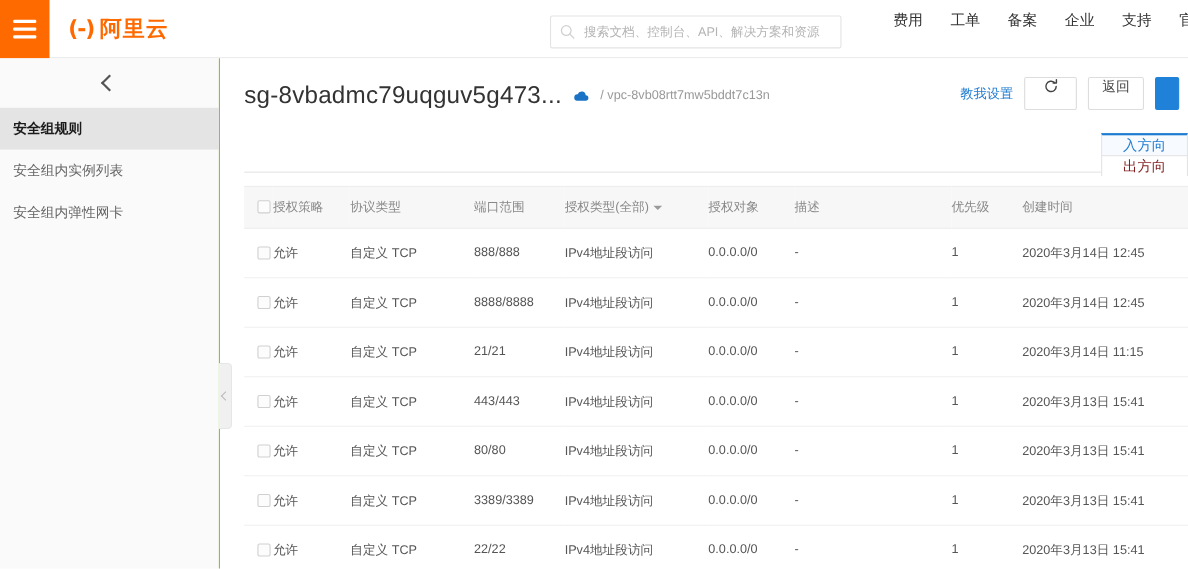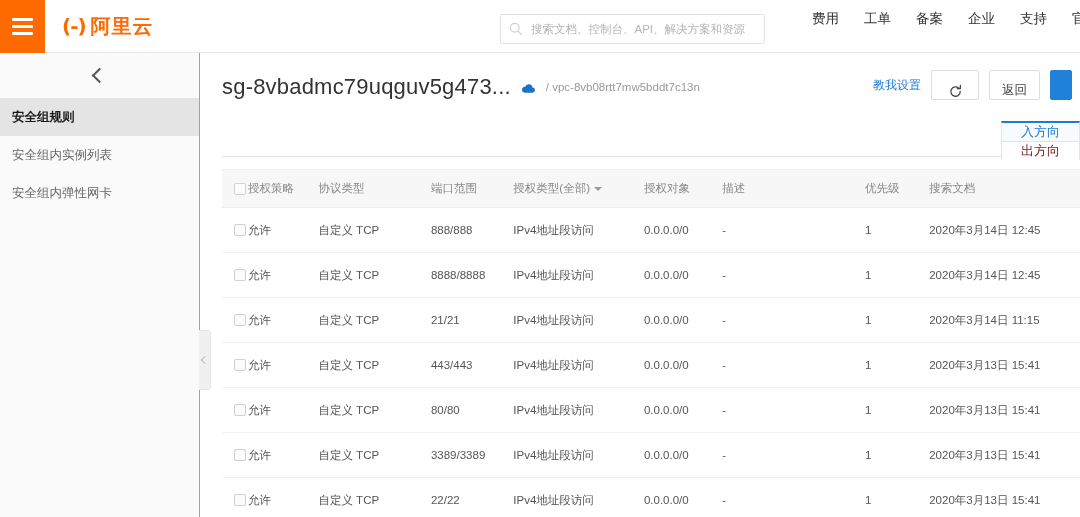--- a/index.html
+++ b/index.html
@@ -108,21 +108,21 @@
   .cloud-icon { margin-left: 10px; width: 15px; height: 13px; display:block; }
   .page-sub {
     margin-left: 10px; font-size: 11.5px; color: #999; white-space: nowrap; text-align: center;
   }
   .head-actions {
     position: absolute; right: 16px; top: 17px; display: flex; align-items: center; gap: 10px;
   }
   .link-btn { font-size: 12px; color: #1f7bd1; cursor: pointer; white-space: nowrap; }
   .btn {
     height: 30px; min-width: 48px; border: 1px solid #ddd; background: #fff;
-    border-radius: 2px; display: flex; align-items: flex-end; justify-content: center;
+    border-radius: 2px; display: flex; align-items: flex-start; justify-content: center;
     font-size: 12.5px; color: #444; cursor: pointer; padding: 0 12px;
   }
   .btn.icon-only { width: 42px; padding: 0; }
   .refresh-icon { width: 15px; height: 15px; display:block; }
   .btn-primary {
     height: 30px; background: #1f82d8; border: 1px solid #1f82d8; color: #fff;
     border-radius: 2px; width: 22px; padding: 0; overflow: hidden;
     display:flex; align-items:center; justify-content:flex-start;
     font-size: 12.5px; white-space: nowrap; cursor: pointer;
     margin-right: -8px;
@@ -290,21 +290,21 @@
             </th>
             <th class="col-policy">授权策略</th>
             <th class="col-proto">协议类型</th>
             <th class="col-port">端口范围</th>
             <th class="col-authtype th-sort">
               <span>授权类型(全部)</span><span class="caret"></span>
             </th>
             <th class="col-target">授权对象</th>
             <th class="col-desc">描述</th>
             <th class="col-prio">优先级</th>
-            <th class="col-time">搜索文档</th>
+            <th class="col-time">创建时间</th>
           </tr>
         </thead>
         <tbody id="tbody">
             <tr>
               <td class="col-cb"><span class="cb"></span></td>
               <td class="col-policy">允许</td>
               <td class="col-proto">自定义 TCP</td>
               <td class="col-port">888/888</td>
               <td class="col-authtype">IPv4地址段访问</td>
               <td class="col-target">0.0.0.0/0</td>

